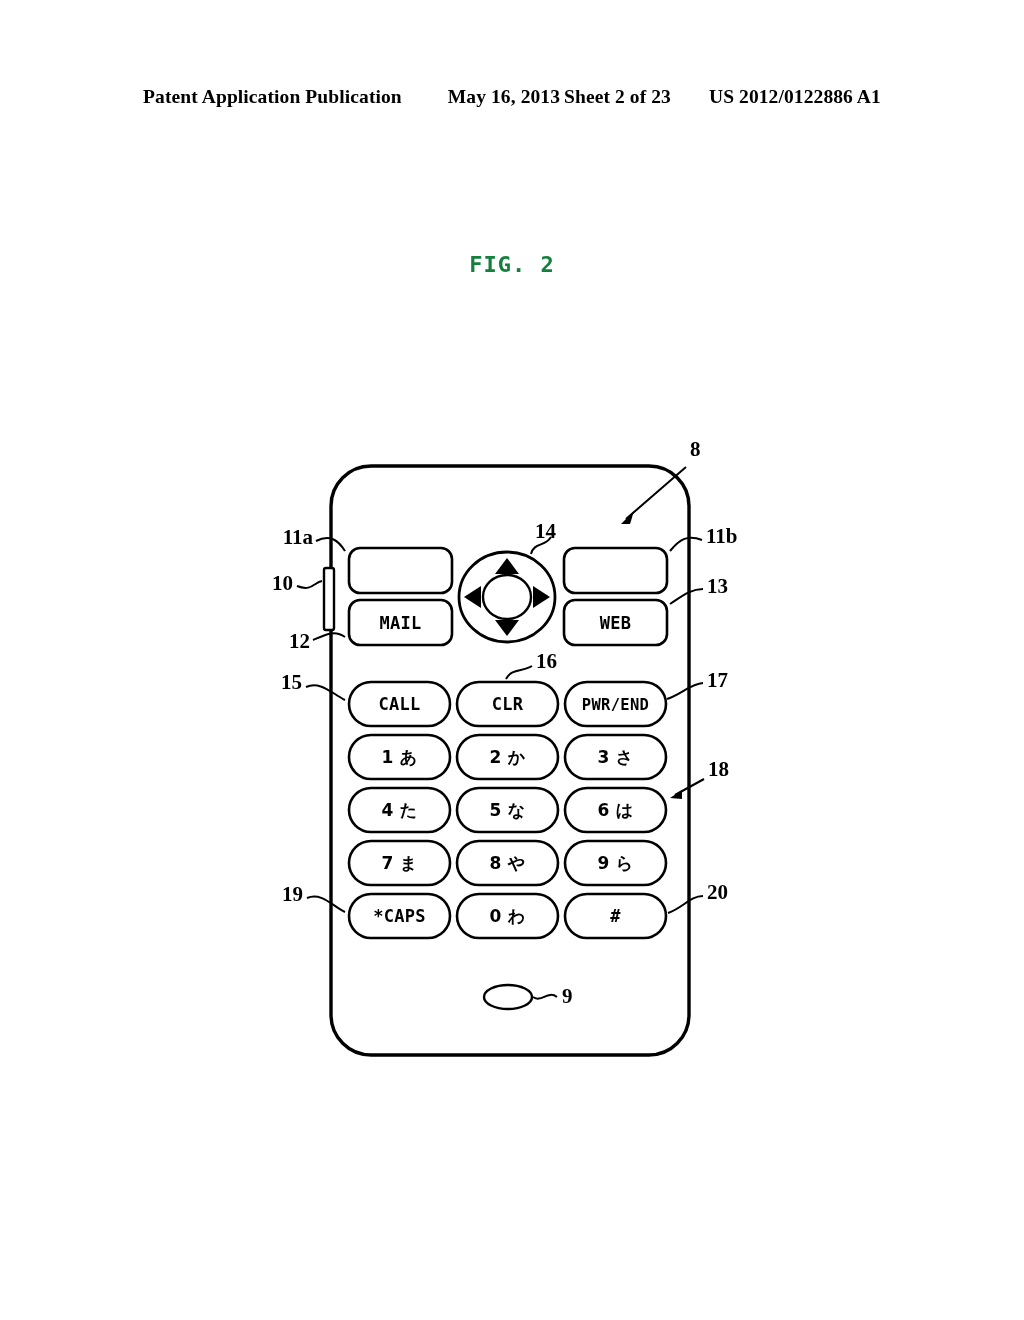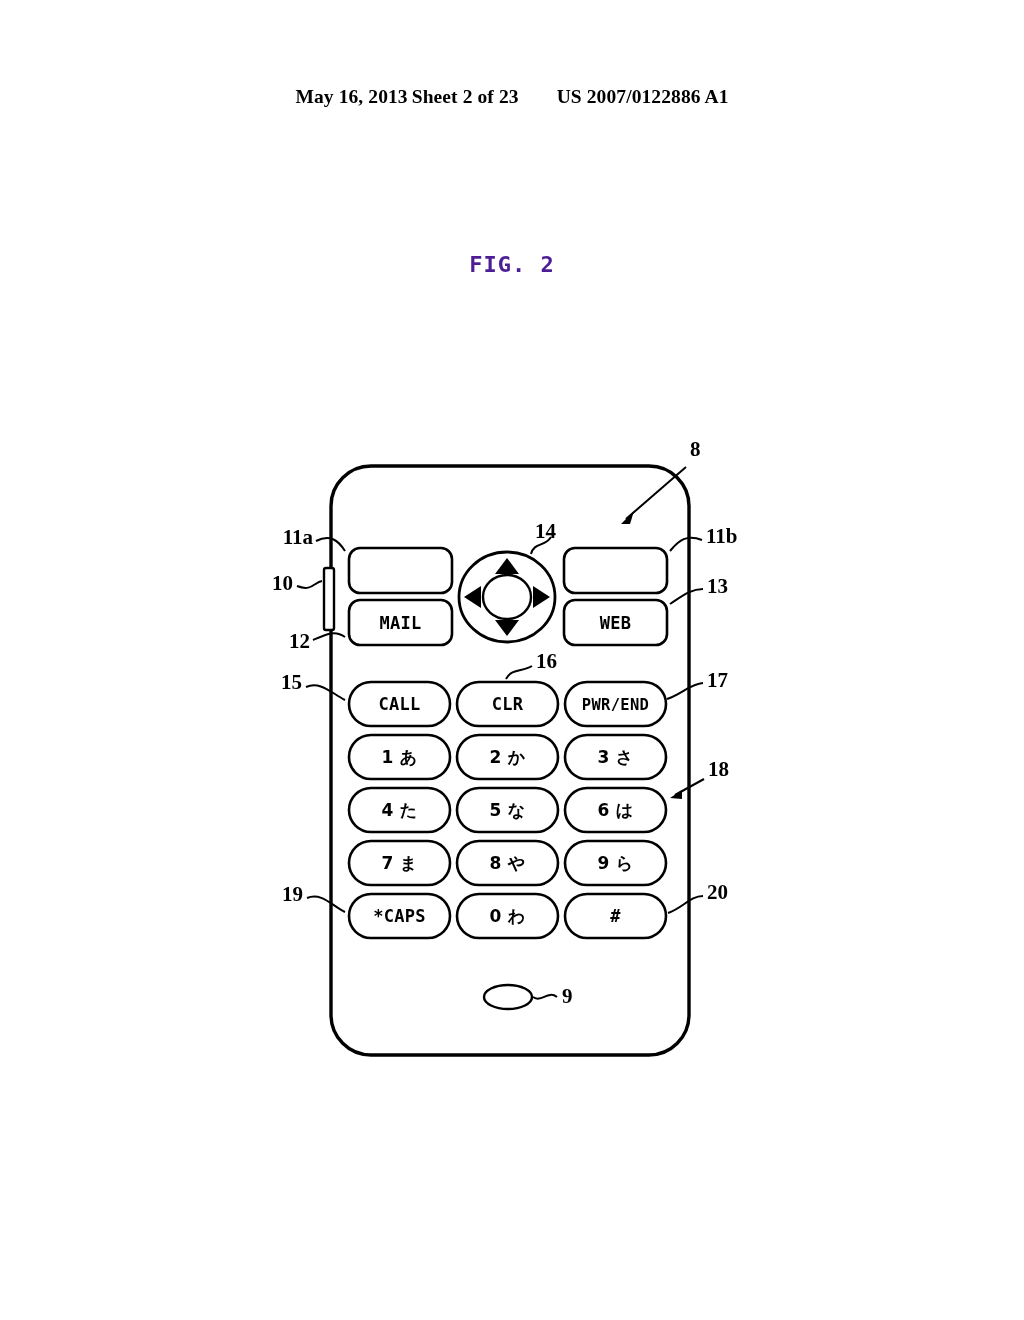--- a/index.html
+++ b/index.html
@@ -38,21 +38,21 @@
   #figtitle {
     position: absolute;
     top: 252px;
     left: 0;
     width: 1024px;
     text-align: center;
     font-family: "DejaVu Sans Mono", monospace;
     font-size: 22px;
     font-weight: 700;
     letter-spacing: 1px;
-    color: #4c1d95;
+    color: #15803d;
   }
 
   #figure {
     position: absolute;
     top: 0;
     left: 0;
     width: 1024px;
     height: 1320px;
   }
   svg { display: block; }
@@ -131,23 +131,24 @@
   }
   .reflabel.end { text-anchor: end; }
   .reflabel.start { text-anchor: start; }
 </style>
 </head>
 <body>
 
 <div id="page">
 
   <div id="header">
+    <span class="h-pub">Patent Application Publication</span>
     <span class="h-date">May 16, 2013</span>
     <span class="h-sheet">Sheet 2 of 23</span>
-    <span class="h-patno">US 2007/0122886 A1</span>
+    <span class="h-patno">US 2012/0122886 A1</span>
   </div>
 
   <div id="figtitle">FIG. 2</div>
 
   <div id="figure">
   <svg width="1024" height="1320" viewBox="0 0 1024 1320" xmlns="http://www.w3.org/2000/svg">
 
     <rect class="body-outline" x="331" y="466" width="358" height="589" rx="40" ry="40"></rect>
 
     <rect class="side-btn" x="324" y="568" width="10" height="62" rx="2" ry="2"></rect>

